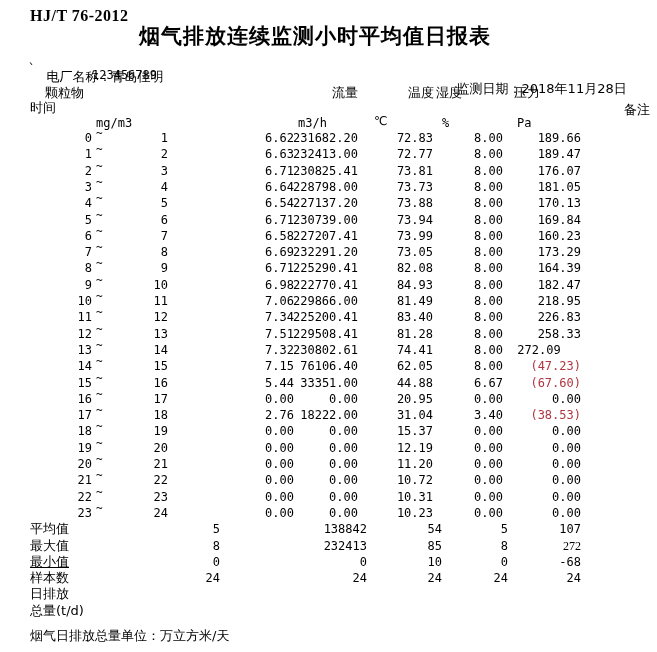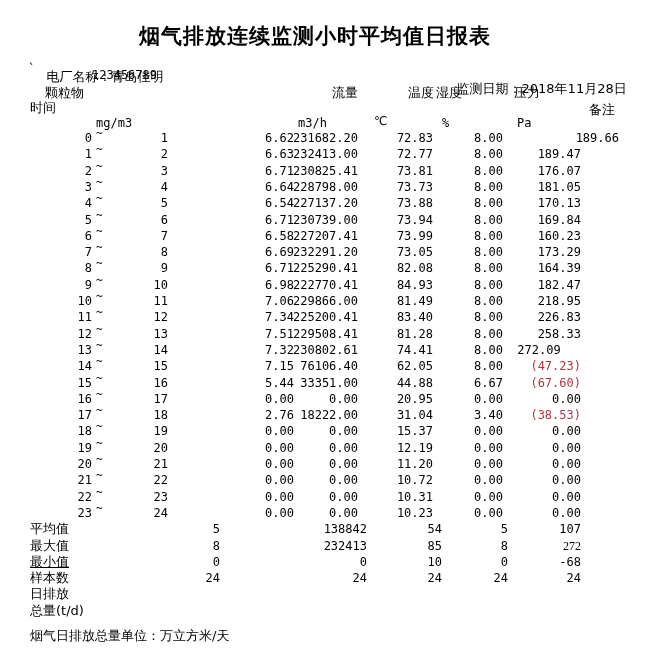--- a/index.html
+++ b/index.html
@@ -19,20 +19,21 @@
   }
   .cell.lbl { font-family:"DejaVu Sans", sans-serif; font-size:13px; text-align:left; }
   .cell.tld { top:-4px; font-size:11px; text-align:left; }
   .alarm { color: var(--alarm, #b03642); }
 </style>
 </head>
 <body>
 
 <div id="page">
 
+  <div class="abs std" style="left:30px; top:7px;">HJ/T 76-2012</div>
 
   <div class="abs title" style="left:0; top:22px;">烟气排放连续监测小时平均值日报表</div>
 
   <div class="abs cjk" style="left:30px; top:53px;">
     <span>电厂名称：</span><span>青岛佳明</span>
   </div>
 
   <div class="abs num" style="left:28px; top:62px;">`</div>
 
   <div class="abs num" style="left:92px; top:68px;">123456789</div>
@@ -40,38 +41,38 @@
   <div class="abs cjk" style="left:440px; top:65px;">
     <span>监测日期：</span><span>2018年11月28日</span>
   </div>
 
   <div class="abs cjk" style="left:45px;  top:84px;">颗粒物</div>
   <div class="abs cjk" style="left:30px;  top:99px;">时间</div>
   <div class="abs cjk" style="left:332px; top:84px;">流量</div>
   <div class="abs cjk" style="left:408px; top:84px;">温度</div>
   <div class="abs cjk" style="left:436px; top:84px;">湿度</div>
   <div class="abs cjk" style="left:514px; top:84px;">压力</div>
-  <div class="abs cjk" style="left:589px; top:101px;">备注</div>
+  <div class="abs cjk" style="left:624px; top:101px;">备注</div>
 
   <div class="abs num" style="left:96px;  top:116px;">mg/m3</div>
   <div class="abs num" style="left:298px; top:116px;">m3/h</div>
   <div class="abs cjk" style="left:374px; top:114px; font-size:12px;">℃</div>
   <div class="abs num" style="left:442px; top:116px;">%</div>
   <div class="abs num" style="left:517px; top:116px;">Pa</div>
 
   <div id="data-rows">
       <div class="row" style="top: 131px;">
         <span class="cell " style="left: 40px; width: 52px;">0</span>
         <span class="cell tld" style="left: 96px; width: 12px;">~</span>
         <span class="cell " style="left: 104px; width: 64px;">1</span>
         <span class="cell " style="left: 214px; width: 80px;">6.62</span>
         <span class="cell " style="left: 280px; width: 78px;">231682.20</span>
         <span class="cell " style="left: 380px; width: 53px;">72.83</span>
         <span class="cell " style="left: 450px; width: 53px;">8.00</span>
-        <span class="cell " style="left: 497px; width: 84px; padding-left: 38px;">189.66</span>
+        <span class="cell " style="left: 497px; width: 84px;">189.66</span>
       </div>
       <div class="row" style="top: 147.3px;">
         <span class="cell " style="left: 40px; width: 52px;">1</span>
         <span class="cell tld" style="left: 96px; width: 12px;">~</span>
         <span class="cell " style="left: 104px; width: 64px;">2</span>
         <span class="cell " style="left: 214px; width: 80px; text-align: right;">6.63</span>
         <span class="cell " style="left: 280px; width: 78px;">232413.00</span>
         <span class="cell " style="left: 380px; width: 53px;">72.77</span>
         <span class="cell " style="left: 450px; width: 53px;">8.00</span>
         <span class="cell " style="left: 497px; width: 84px;">189.47</span>

